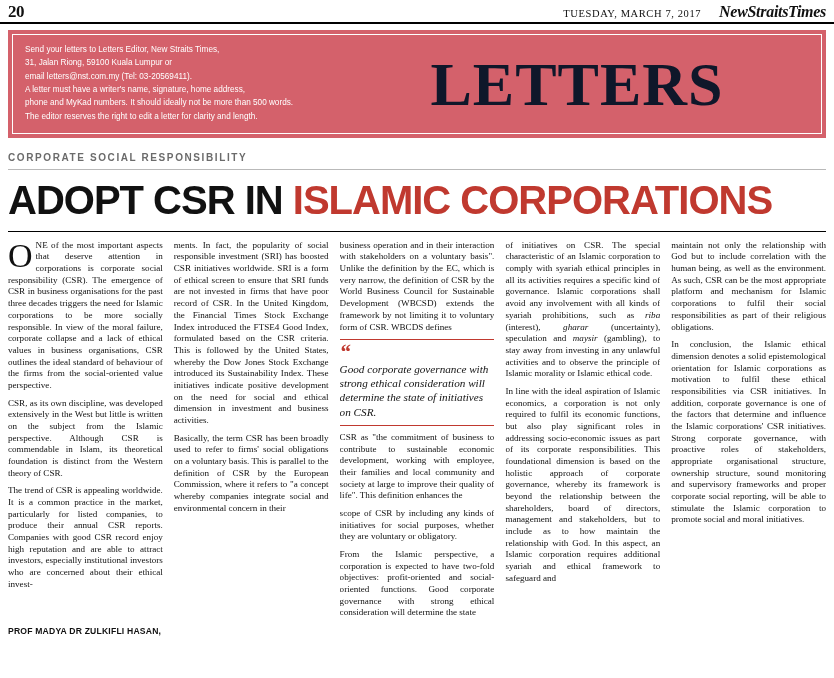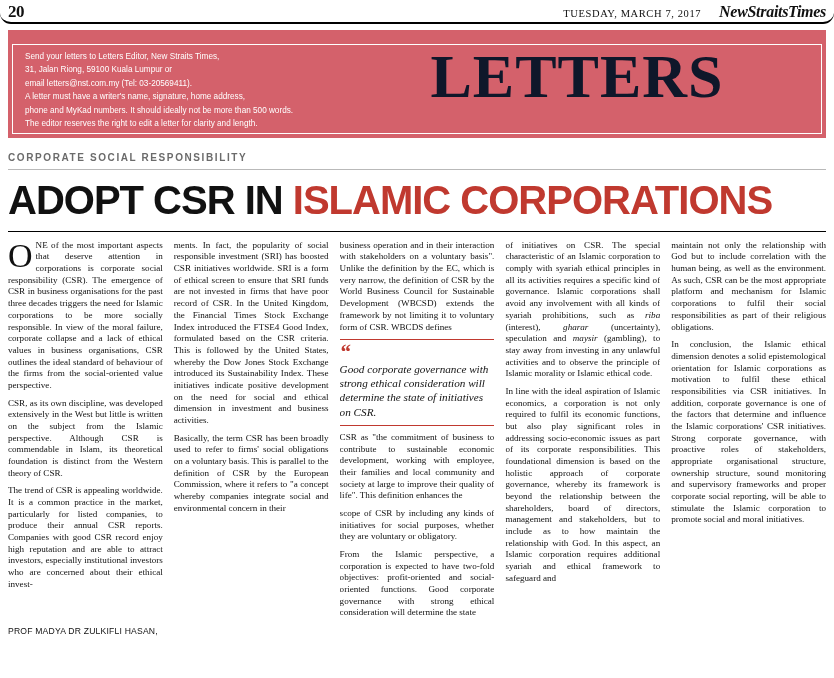--- a/index.html
+++ b/index.html
@@ -15,21 +15,20 @@
   }
 
   
   .masthead {
     display:flex;
     align-items:center;
     justify-content:space-between;
     padding: 3px 8px 2px 8px;
     border-bottom: 2px solid #000;
     height: 24px;
-    border-radius: 11px;
   }
   .page-number {
     font-family: "Liberation Serif", serif;
     font-size: 17px;
     font-weight: bold;
     letter-spacing: -0.5px;
   }
   .masthead-right {
     display:flex;
     align-items:baseline;
@@ -55,21 +54,21 @@
     height: 108px;
     background: #d4616b;
     display: flex;
     align-items: stretch;
   }
   .banner-inner {
     position:absolute;
     inset: 4px;
     border: 1px solid #ffffff;
     display:flex;
-    margin-top:10px;
+    align-items:center;
   }
   .banner-text {
     width: 330px;
     padding: 6px 10px 6px 12px;
     color: #ffffff;
     font-family: "Liberation Sans", sans-serif;
     font-size: 8.2px;
     line-height: 1.52;
   }
   .banner-text p { margin: 0 0 1px 0; }
@@ -166,21 +165,21 @@
 
   
   .author-block {
     margin-top: 8px;
     font-size: 8.6px;
     line-height: 1.34;
     text-align: left;
   }
   .author-name {
     font-family: "Liberation Sans", sans-serif;
-    font-weight: normal;
+    font-weight: bold;
     font-size: 8.6px;
     letter-spacing: 0.2px;
     display: block;
   }
   .author-desc {
     font-family: "Liberation Sans", sans-serif;
     font-size: 8.4px;
     display: block;
   }
 

